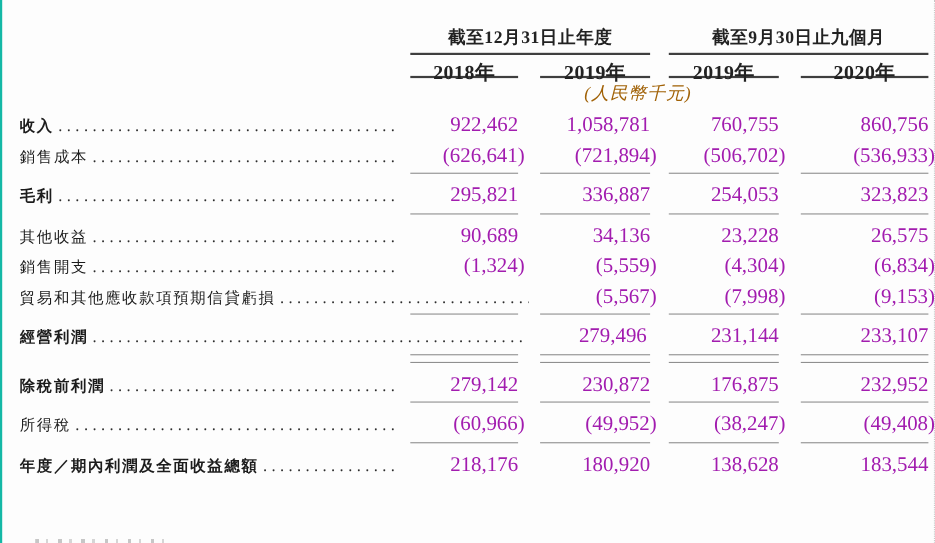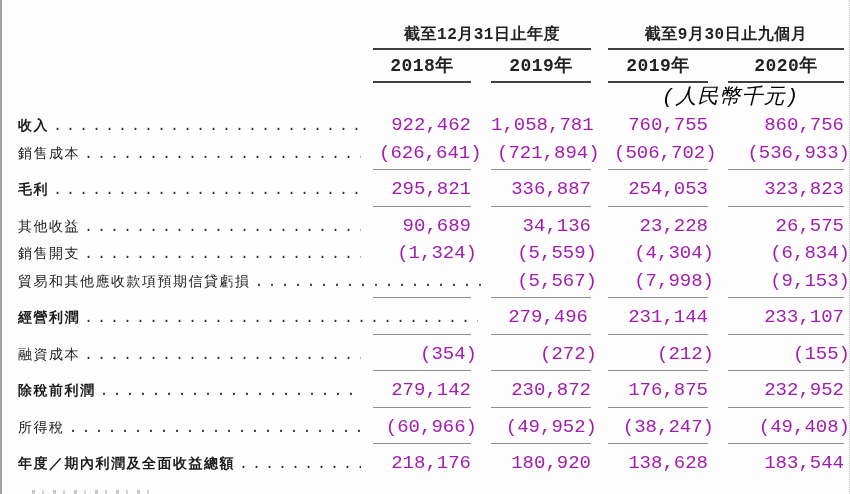--- a/index.html
+++ b/index.html
@@ -4,24 +4,23 @@
 <style>
   html,body { margin:0; padding:0; }
   body {
     width:850px; height:494px; overflow:hidden;
     background:#fdfdfd; color:#222;
     font-family:"Liberation Serif","DejaVu Serif",serif;
     position:relative;
   }
   .page {
     position:absolute; inset:0;
-    border-left:2px solid #a3a3a3;
+    border-left:2px solid #14b8a6;
     border-right:1px dotted #c6c6c6;
     box-sizing:border-box;
-    font-family:Liberation Mono, monospace;
   }
   .table { padding:0 5px 0 16px; }
 
   .row { display:flex; align-items:baseline; }
 
   
   .sp  { flex:1; }
   .c1  { width:98px;  margin-left:12px; }
   .c2  { width:100px; margin-left:20px; }
   .c3  { width:100px; margin-left:17px; }
@@ -34,30 +33,30 @@
     letter-spacing:.5px; line-height:26px; height:28px;
     border-bottom:2px solid #3f3f3f; box-sizing:border-box;
   }
   .grp1 { width:218px; margin-left:12px; }
   .grp2 { width:236px; margin-left:17px; }
 
   
   .y-row { align-items:flex-end; }
   .yr {
     text-align:center; font-weight:700; font-size:18px;
-    line-height:32px; height:33px; letter-spacing:.5px;
+    line-height:32px; height:21px; letter-spacing:.5px;
     border-bottom:2px solid #3f3f3f; box-sizing:border-box;
   }
 
   
   .u-row { display:flex; }
   .u-txt {
-    width:483px; text-align:right; font-style:italic;
-    font-size:21px; letter-spacing:1px; line-height:30px; height:29px;
-    padding-right:45px; box-sizing:border-box; color:#000000;
+    width:483px; text-align:center; font-style:italic;
+    font-size:16px; letter-spacing:1px; line-height:30px; height:29px;
+    padding-right:45px; box-sizing:border-box; color:#a16207;
   }
 
   
   .d-row { height:27.5px; }
   .lbl { flex:1; display:flex; align-items:baseline; overflow:hidden; }
   .lbl .t {
     white-space:nowrap; font-size:14px; letter-spacing:1.5px;
     line-height:27px; color:#1c1c1c;
   }
   .b .t { font-weight:700; }
@@ -207,30 +206,20 @@
       <div class="num c4"><span>233,107</span></div>
     </div>
     <div class="row r-row">
       <div class="sp"></div>
         <div class="rule c1"></div>
         <div class="rule c2"></div>
         <div class="rule c3"></div>
         <div class="rule c4"></div>
     </div>
 
-    <div class="row d-row">
-      <div class="lbl">
-          <span class="t">融資成本</span>
-          <span class="dots"></span>
-        </div>
-      <div class="num c1"><span class="neg">(354)</span></div>
-      <div class="num c2"><span class="neg">(272)</span></div>
-      <div class="num c3"><span class="neg">(212)</span></div>
-      <div class="num c4"><span class="neg">(155)</span></div>
-    </div>
     <div class="row r-row">
       <div class="sp"></div>
         <div class="rule c1"></div>
         <div class="rule c2"></div>
         <div class="rule c3"></div>
         <div class="rule c4"></div>
     </div>
 
     <div class="row d-row b">
       <div class="lbl">

